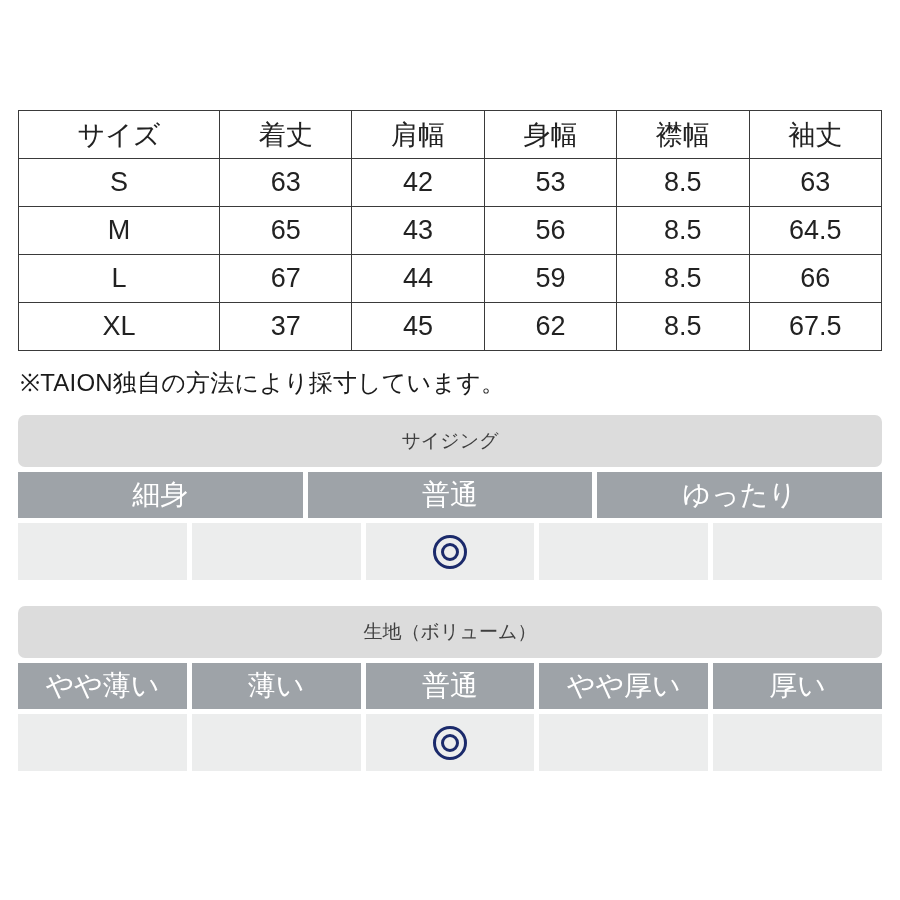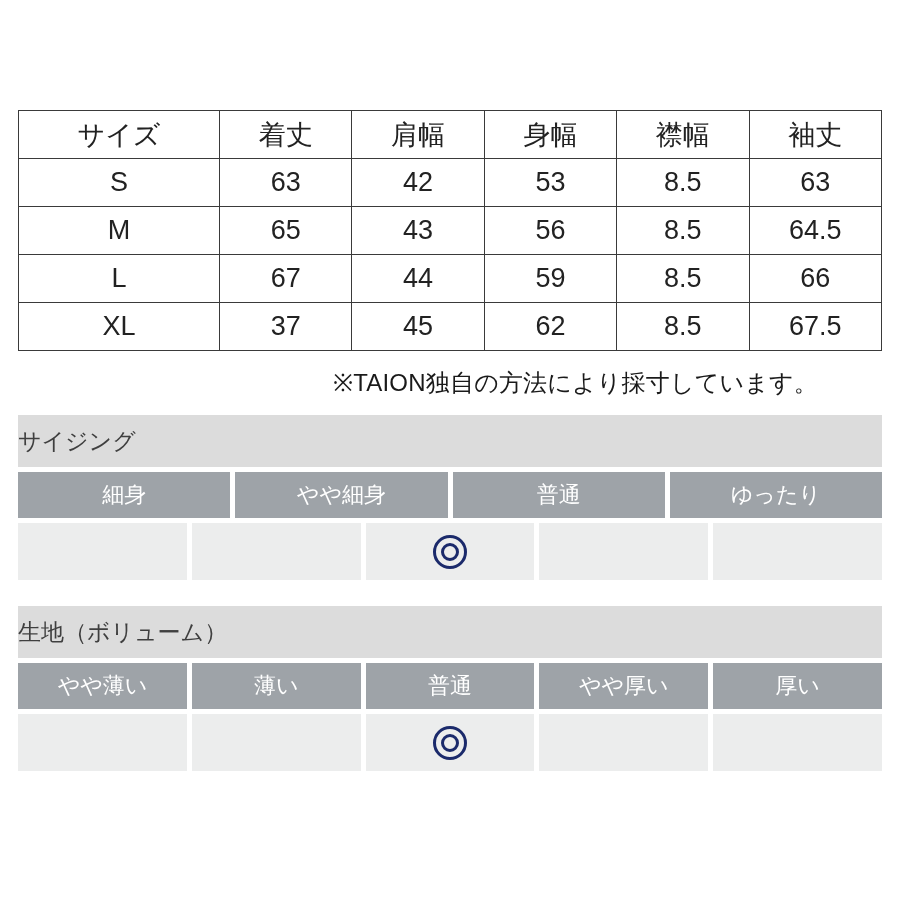--- a/index.html
+++ b/index.html
@@ -38,45 +38,45 @@
     padding: 0;
     color: #222222;
   }
   table.size-table .col-label { width: 200px; }
 
   .note {
     font-size: 24px;
     margin: 14px 0 16px 2px;
     color: #1a1a1a;
     letter-spacing: 0.2px;
-    text-align: right;
   }
 
   
   .scale-block {
     width: 864px;
     margin-bottom: 26px;
   }
   .scale-title {
     background: #dcdcdc;
     color: #3f3f3f;
-    font-size: 23px;
-    text-align: left;
+    font-size: 19px;
+    text-align: center;
     height: 52px;
     line-height: 52px;
     margin-bottom: 5px;
+    border-radius: 7px;
   }
   .scale-row {
     display: flex;
     gap: 5px;
   }
   .scale-head {
     background: #9ea3a8;
     color: #ffffff;
-    font-size: 22px;
+    font-size: 28px;
     text-align: center;
     height: 46px;
     line-height: 46px;
     flex: 1 1 0;
     overflow: hidden;
     white-space: nowrap;
   }
   .scale-cells {
     display: flex;
     gap: 5px;
@@ -161,21 +161,20 @@
       </tr>
     </tbody>
   </table>
 
   <div class="note">※TAION独自の方法により採寸しています。</div>
 
   <div class="scale-block">
     <div class="scale-title">サイジング</div>
     <div class="scale-row">
       <div class="scale-head">細身</div>
-      <div class="scale-head">やや細身</div>
       <div class="scale-head">普通</div>
       <div class="scale-head">ゆったり</div>
     </div>
     <div class="scale-cells">
       <div class="scale-cell"></div>
       <div class="scale-cell"></div>
       <div class="scale-cell">
         <span class="marker"></span>
       </div>
       <div class="scale-cell"></div>

